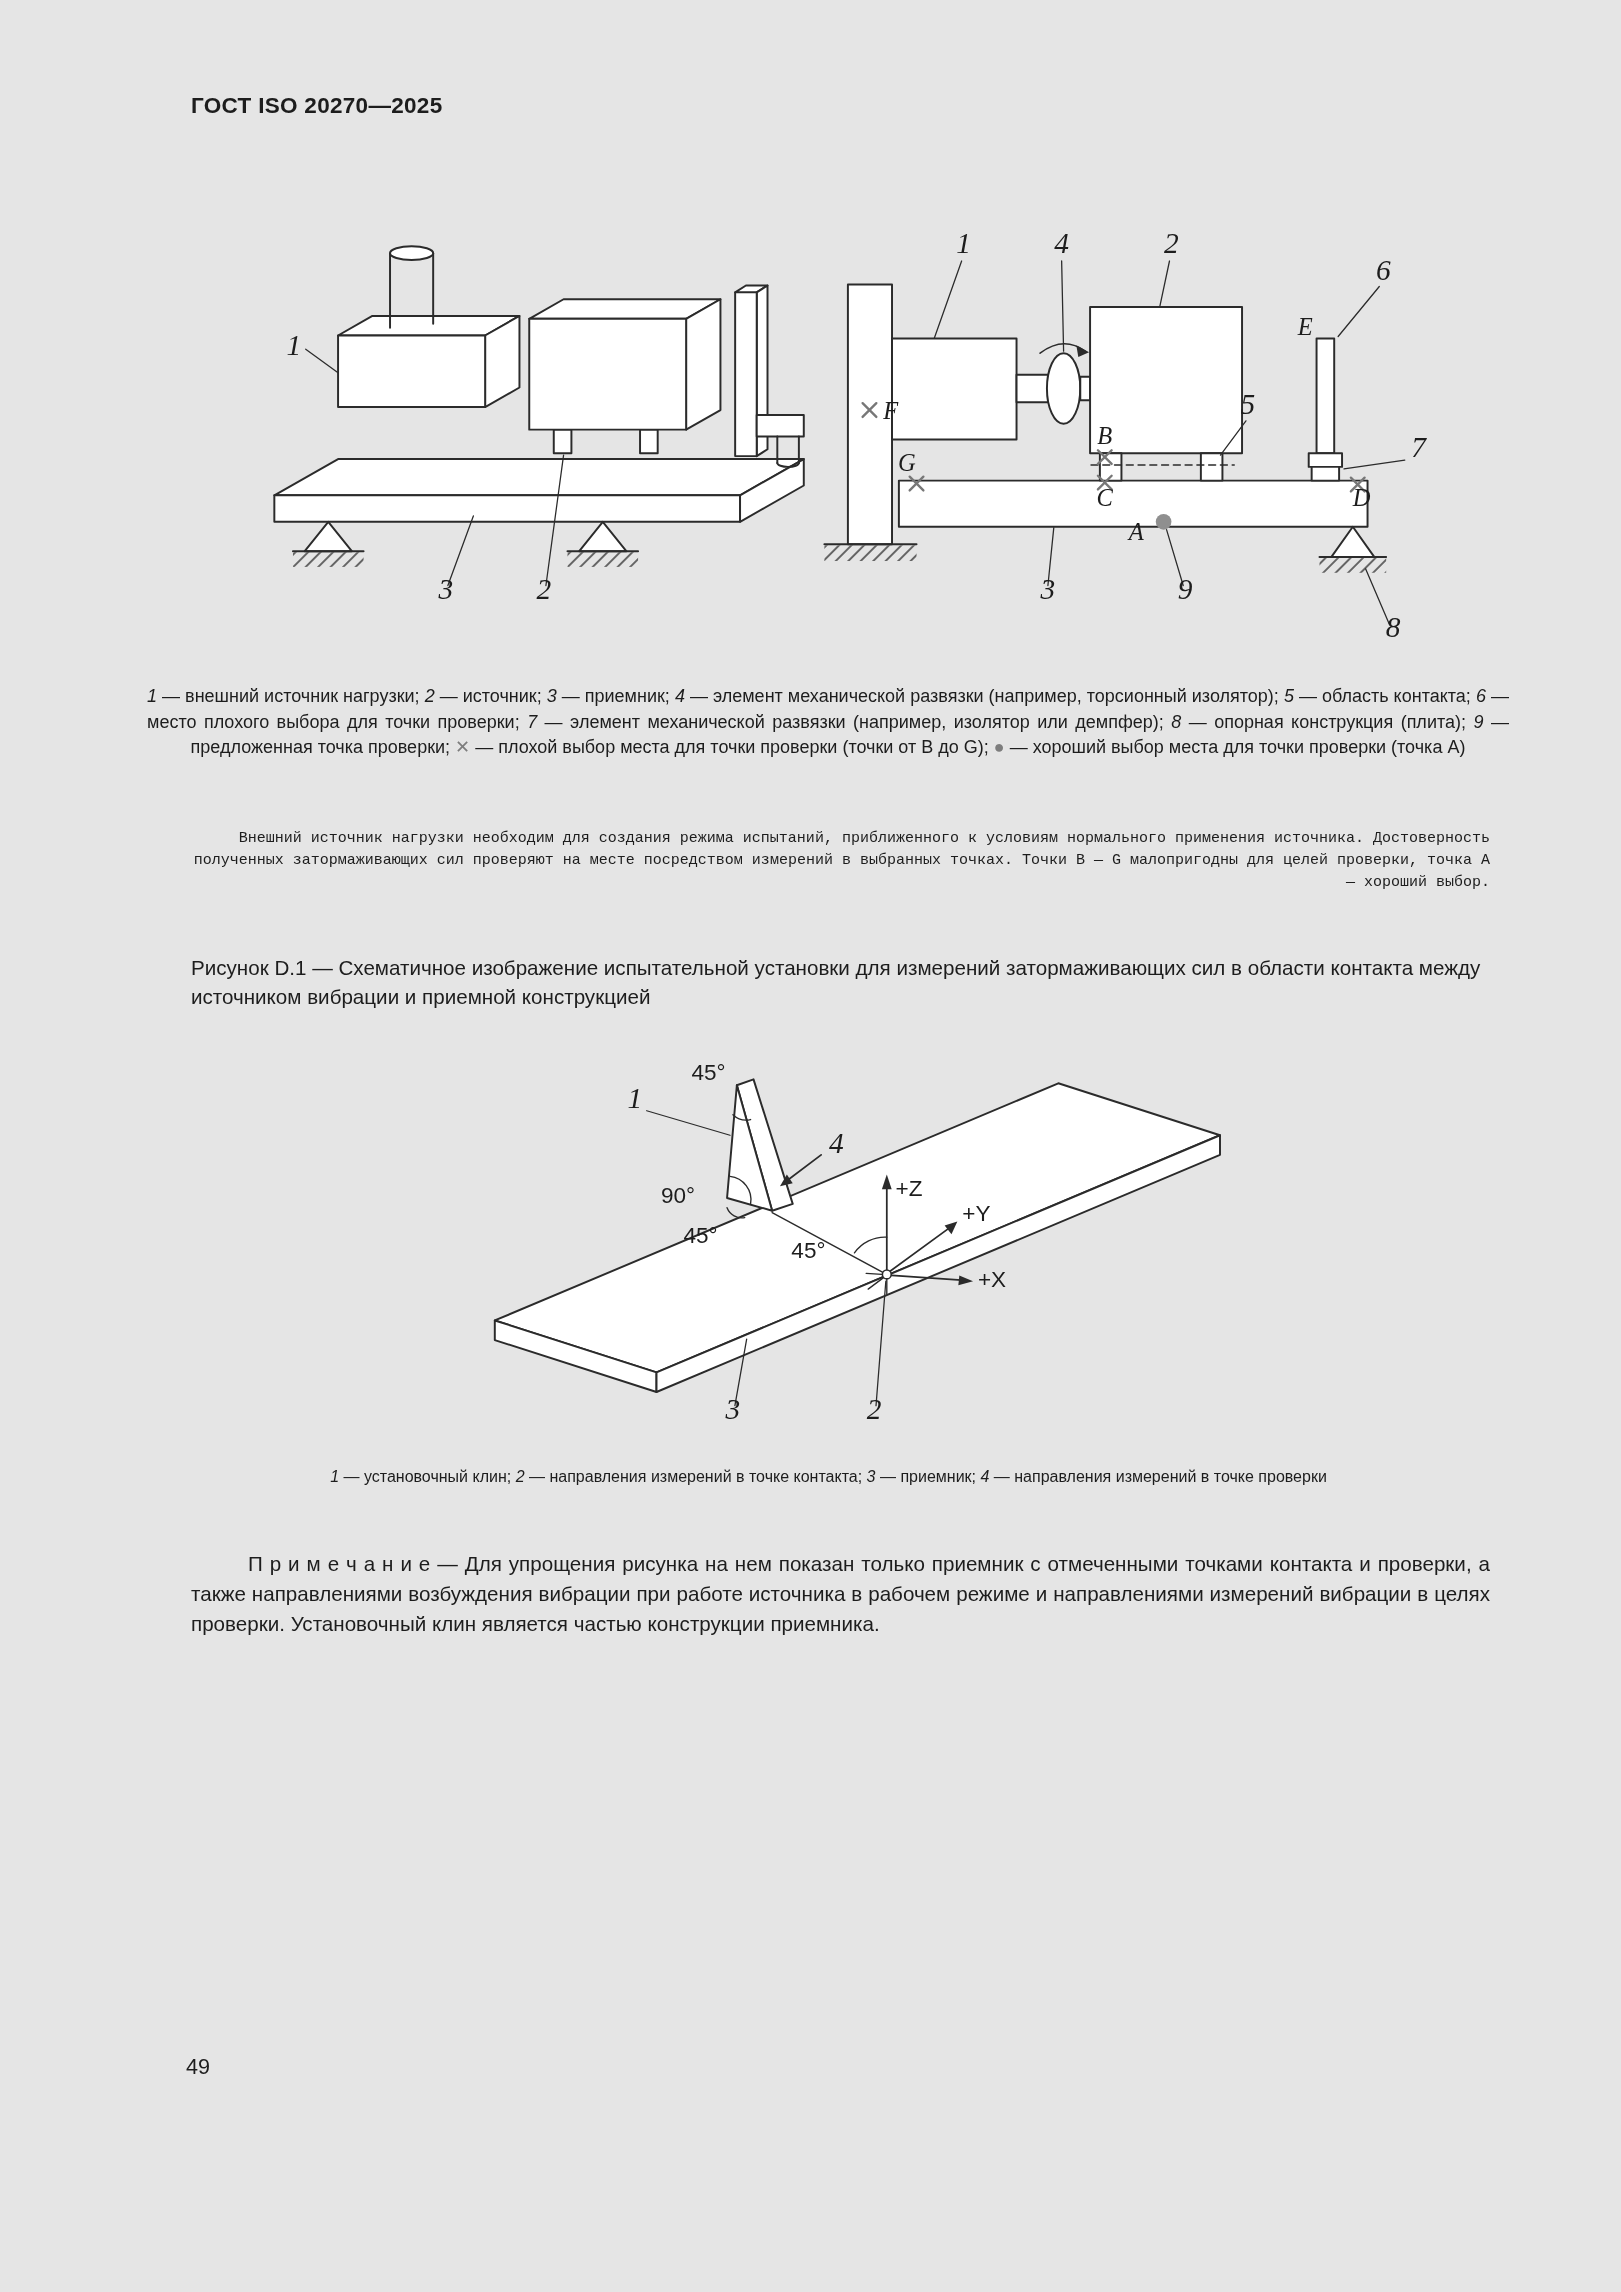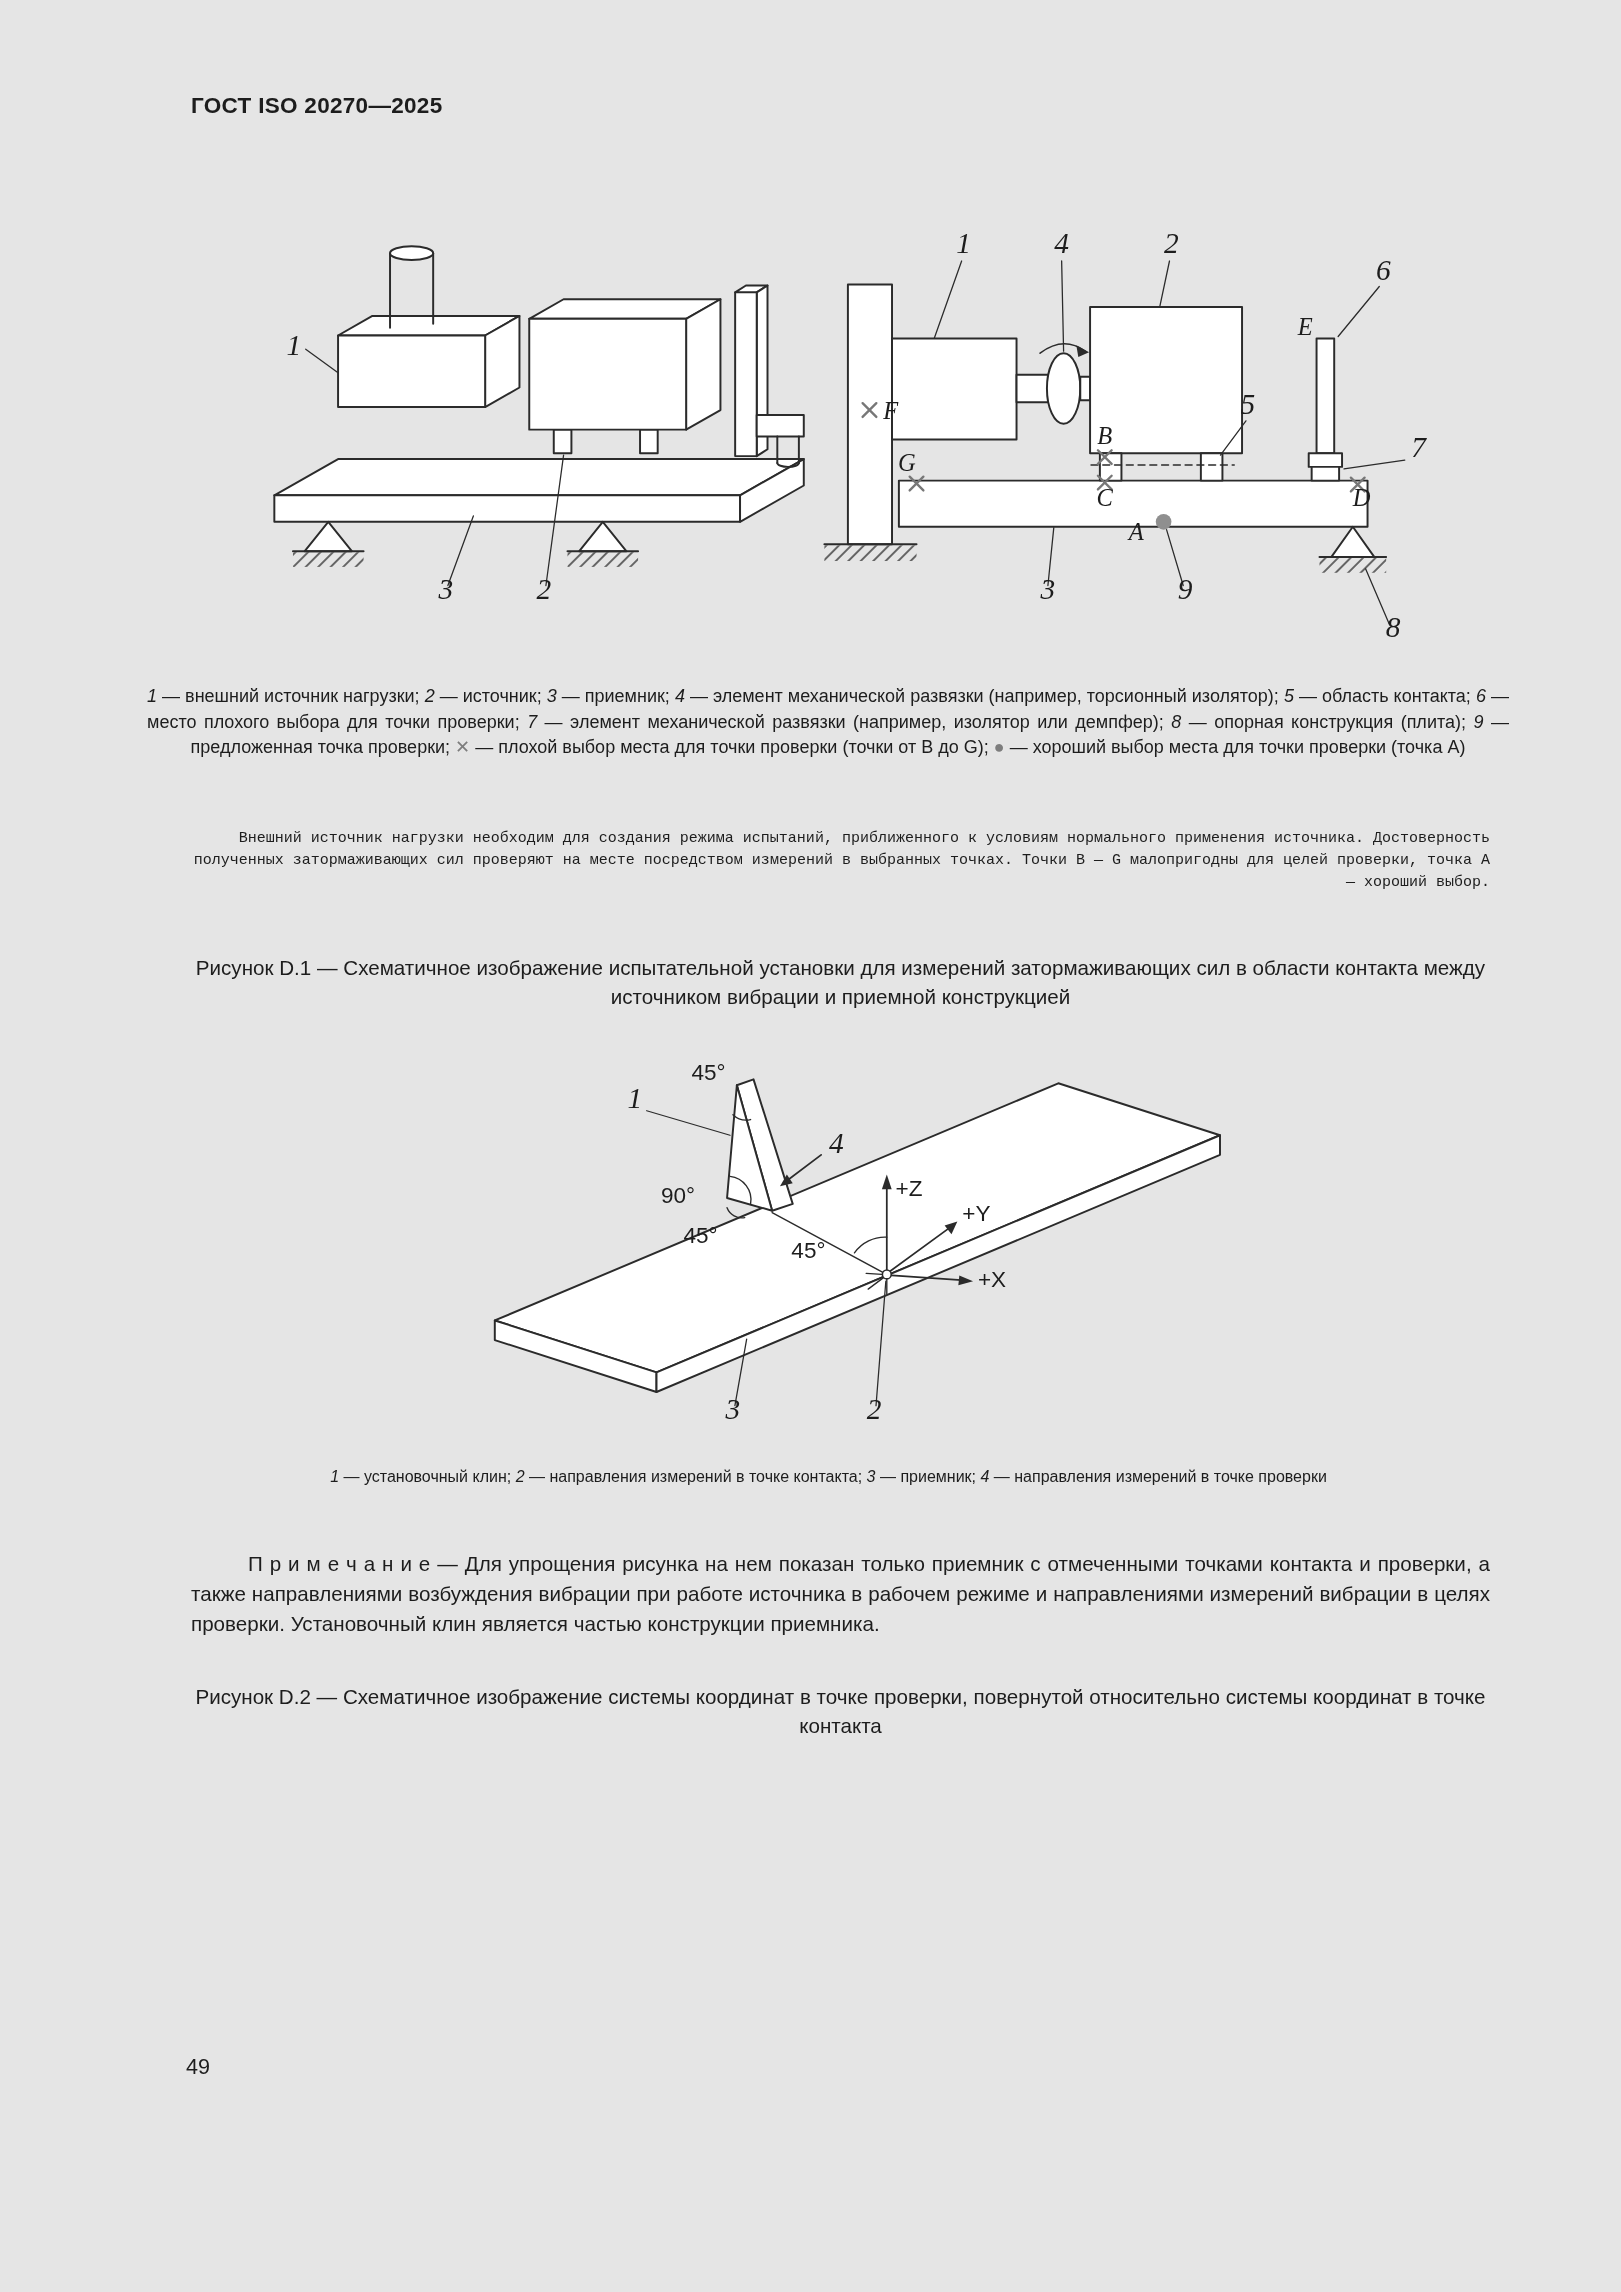--- a/index.html
+++ b/index.html
@@ -29,21 +29,21 @@
     text-align: justify; text-align-last: center;
   }
   .lg-item i { font-style: italic; }
   .lg-sym { color: #7d7d7d; font-style: normal; }
   .para {
     position: absolute; left: 191px; top: 828px; width: 1299px;
     font-size: 15px; line-height: 1.46; text-align: right; font-family: Liberation Mono, monospace;
   }
   .caption {
     position: absolute; left: 191px; width: 1299px;
-    font-size: 20.6px; line-height: 1.42; text-align: center;
+    font-size: 20.6px; line-height: 1.42; text-align: left;
   }
   #caption-d1 { top: 953px; }
   #caption-d2 { top: 1682px; }
   .note {
     position: absolute; left: 191px; top: 1549px; width: 1299px;
     font-size: 20.6px; line-height: 1.45; text-align: justify; text-indent: 57px;
   }
   .pagenum { position: absolute; left: 186px; top: 2054px; font-size: 21.6px; }
 
   
@@ -254,18 +254,17 @@
       <text class="t-ang" x="434" y="150" text-anchor="start">+Z</text>
       <text class="t-ang" x="502" y="176" text-anchor="start">+Y</text>
       <text class="t-ang" x="518" y="243" text-anchor="start">+X</text>
     </g>
   </svg>
 
   <div class="legend2"><span class="lg-item"><i>1</i> — установочный клин</span>; <span class="lg-item"><i>2</i> — направления измерений в точке контакта</span>; <span class="lg-item"><i>3</i> — приемник</span>; <span class="lg-item"><i>4</i> — направления измерений в точке проверки</span></div>
 
   <div class="note">П р и м е ч а н и е  — Для упрощения рисунка на нем показан только приемник с отмеченными точками контакта и проверки, а также направлениями возбуждения вибрации при работе источника в рабочем режиме и направлениями измерений вибрации в целях проверки. Установочный клин является частью конструкции приемника.</div>
 
-  <div class="caption" id="caption-d2">Рисунок D.2 — Схематичное изображение системы координат в точке проверки, повернутой относительно системы координат в точке контакта</div>
 
   <div class="pagenum">49</div>
 
 </div>
 
 
 </body></html>

